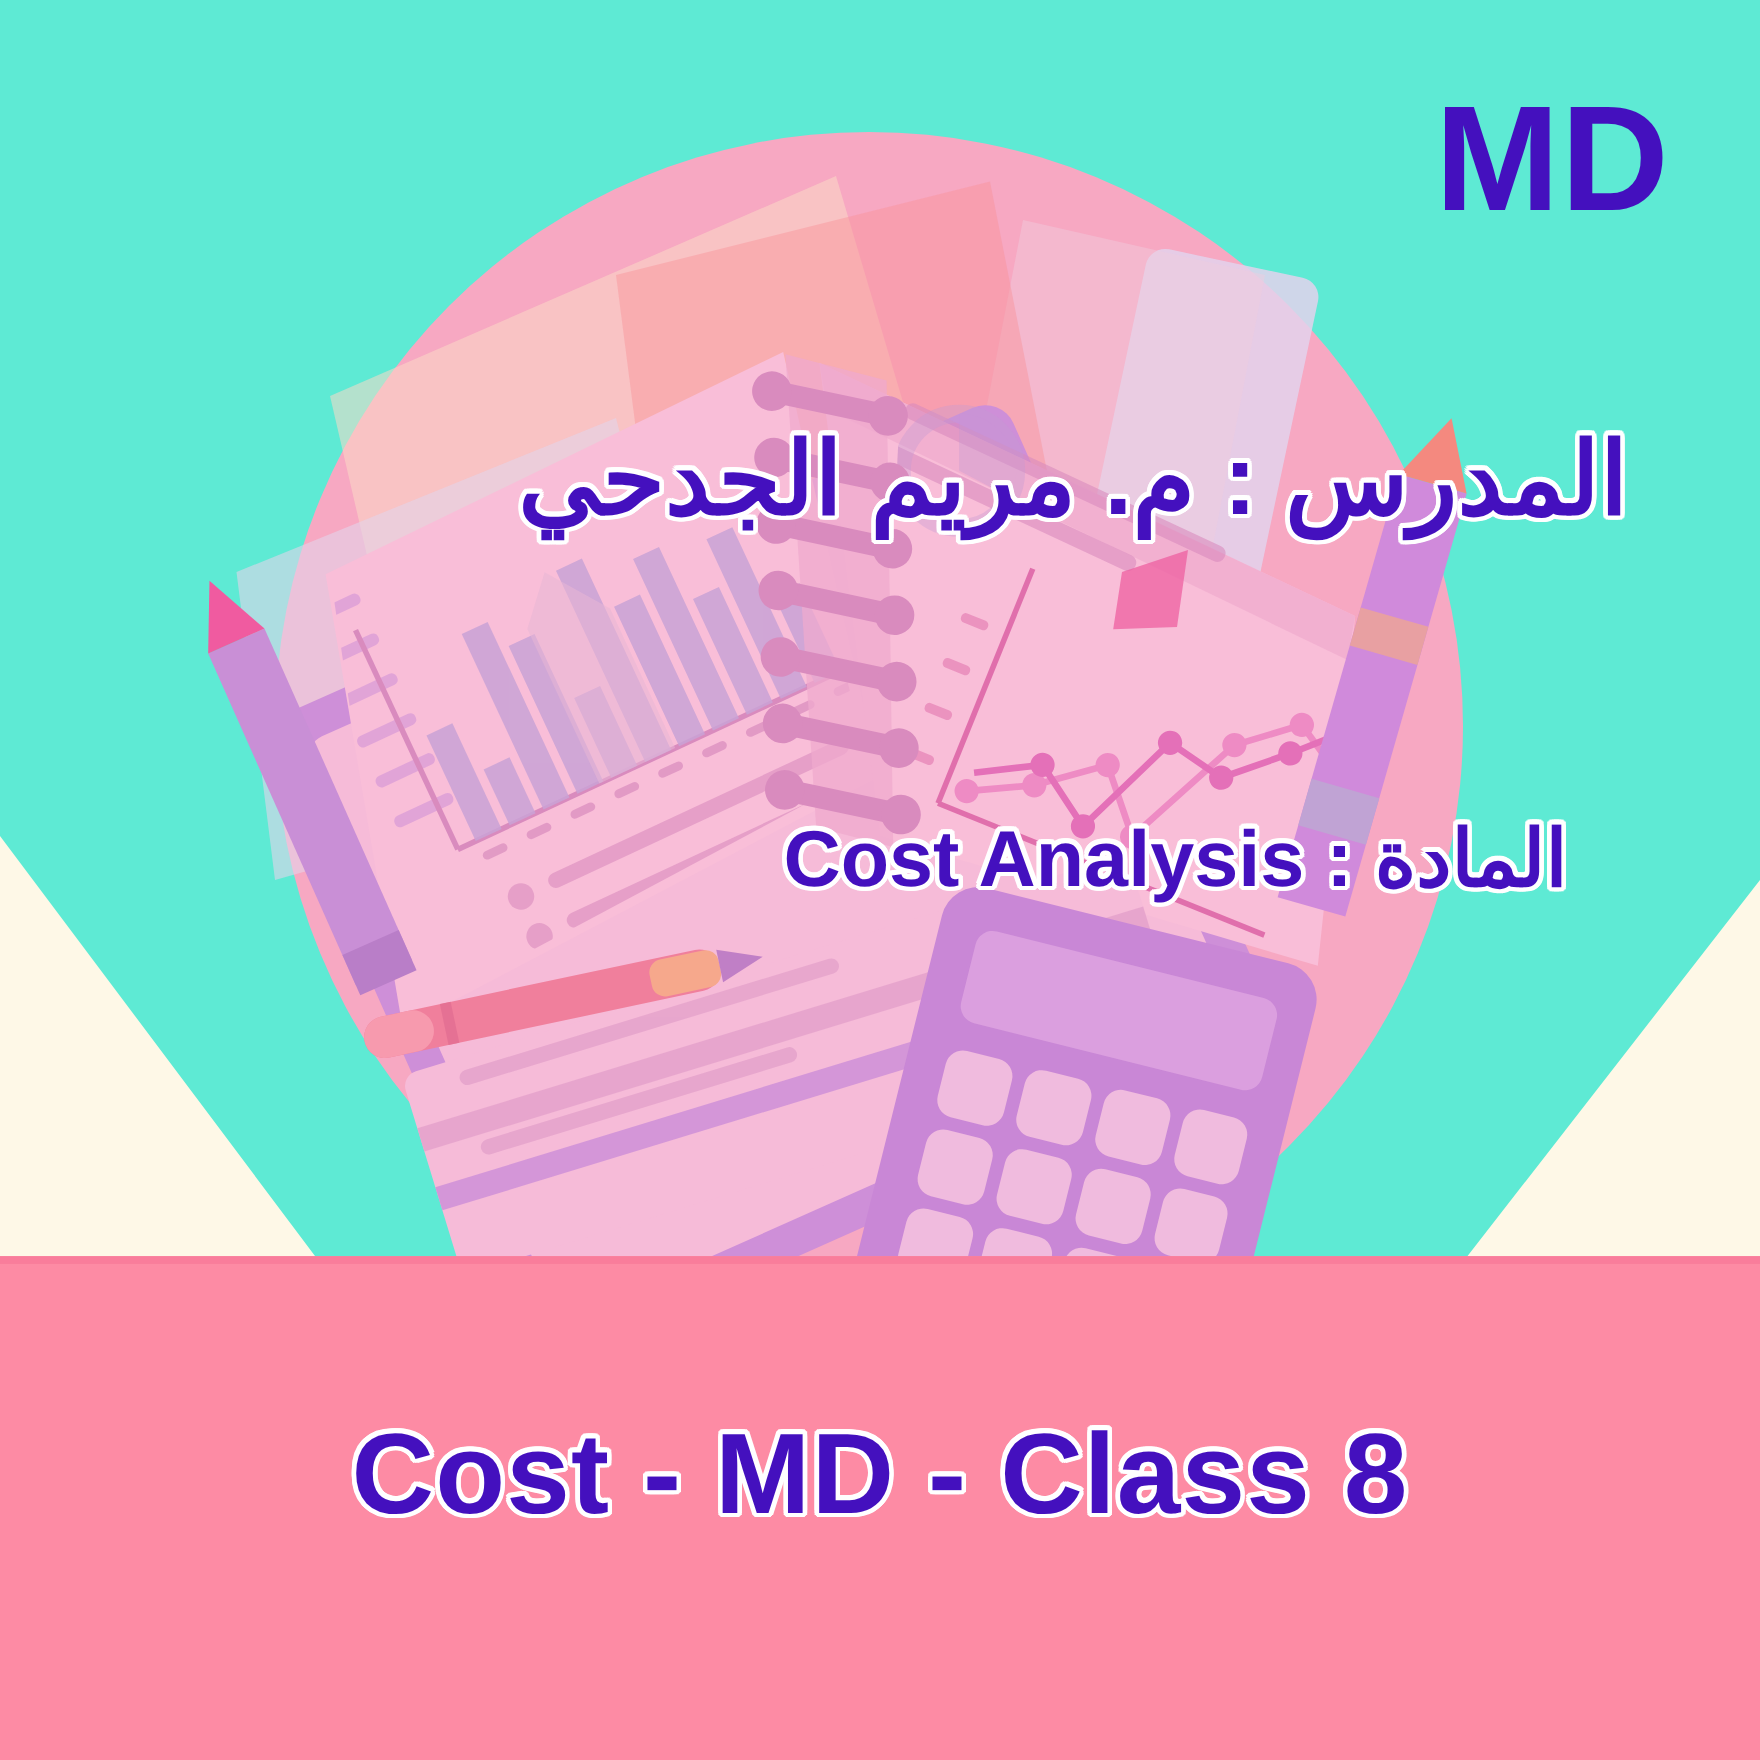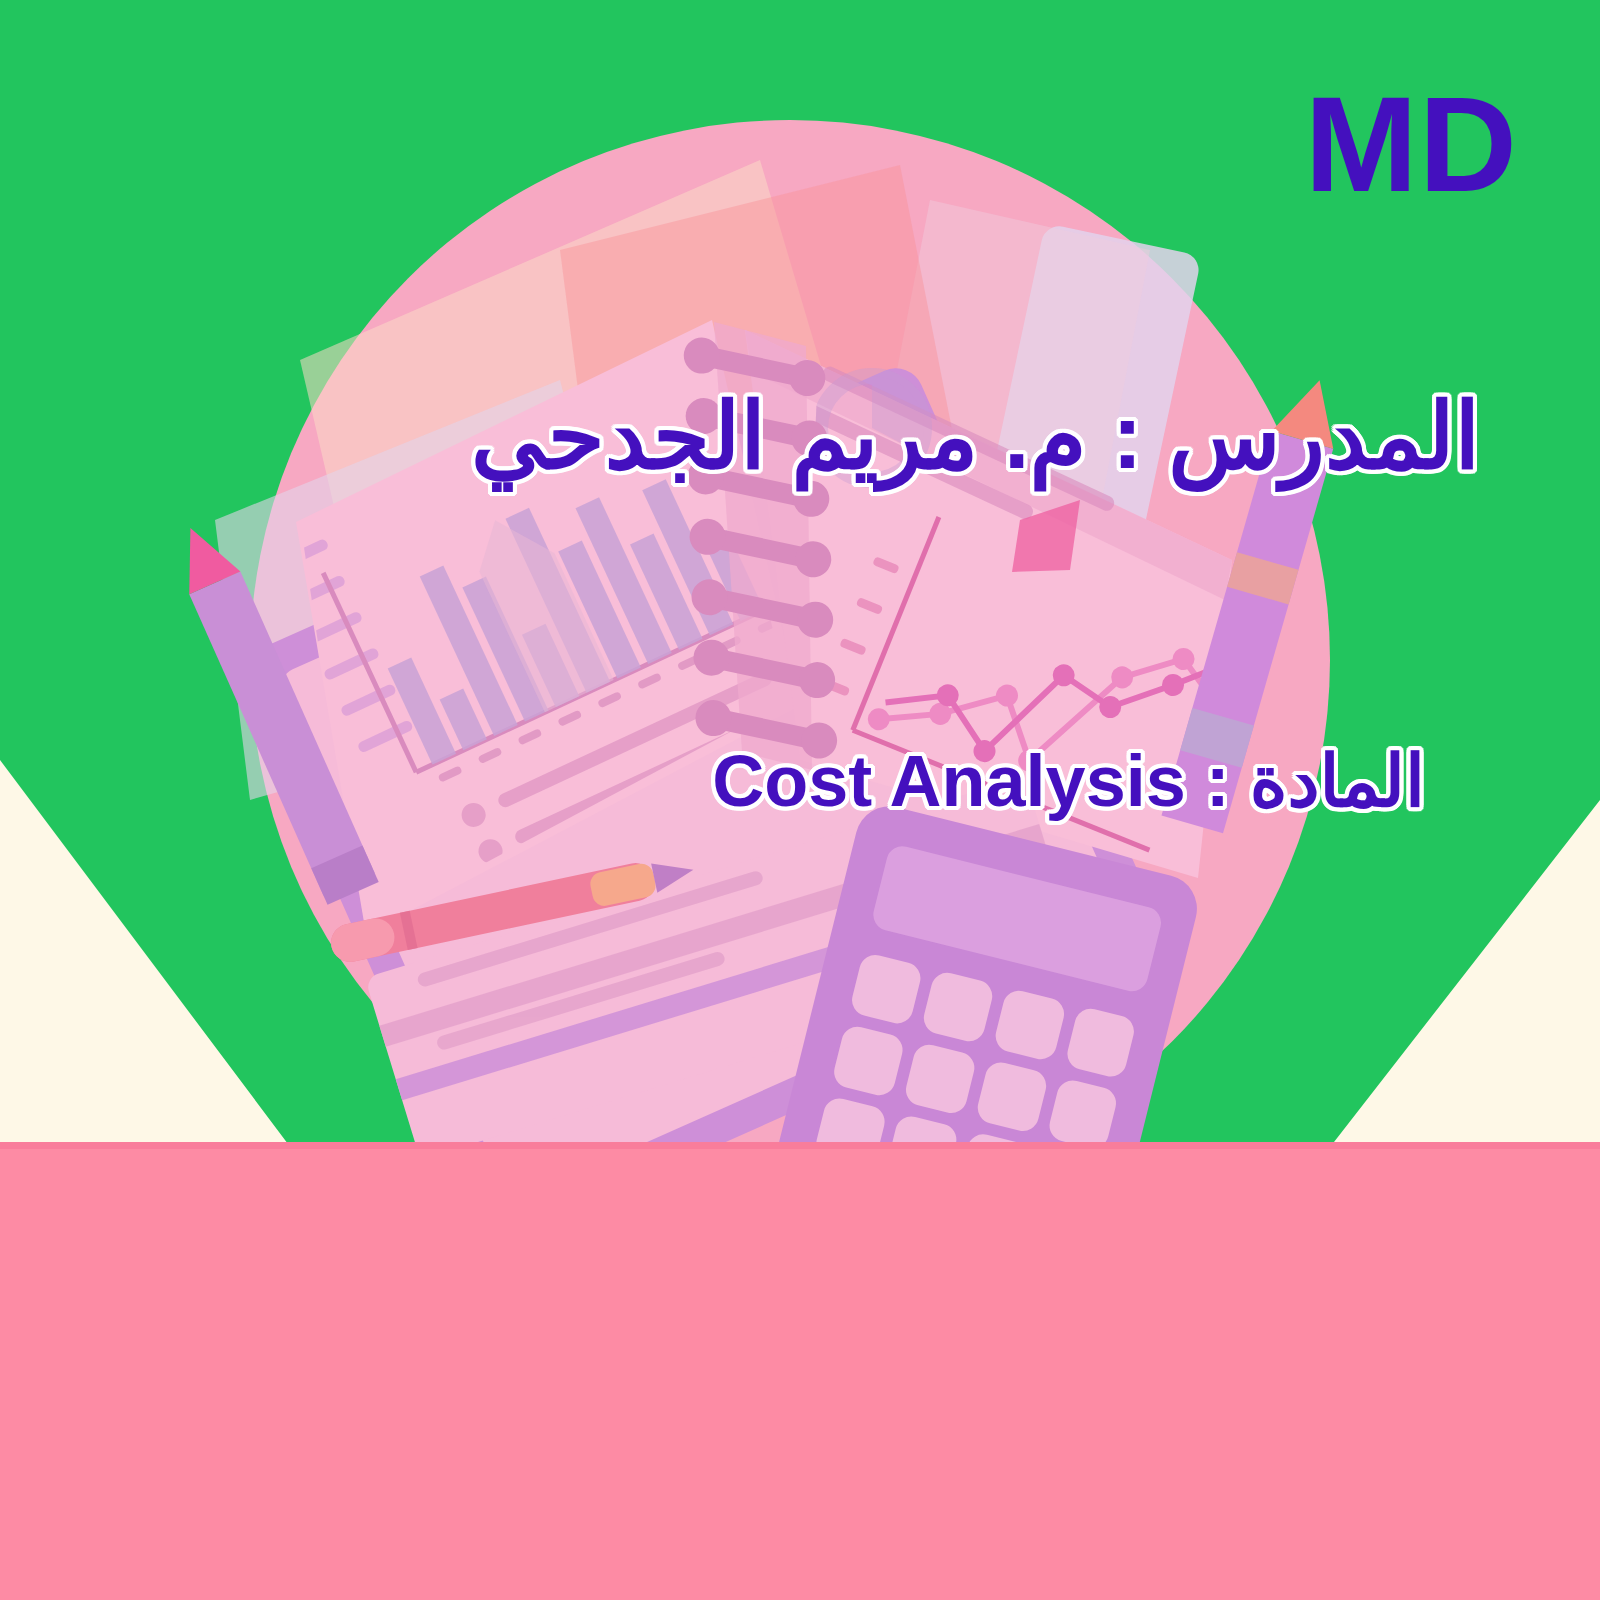--- a/index.html
+++ b/index.html
@@ -5,21 +5,21 @@
   html, body {
     margin: 0;
     padding: 0;
     background: #ffffff;
   }
   #card {
     position: relative;
     width: 1600px;
     height: 1600px;
     overflow: hidden;
-    background: #22c55e;
+    background: #5eead4;
     font-family: "Liberation Sans", sans-serif;
   }
 
   
   #art {
     position: absolute;
     inset: 0;
     width: 1600px;
     height: 1600px;
   }
@@ -339,14 +339,15 @@
 
   <div class="band"></div>
   <div class="band-topline"></div>
 
   <div class="tx" id="badge-md">MD</div>
 
   <div class="tx outlined rtl-wrap" id="line-teacher">المدرس : م. مريم الجدحي</div>
 
   <div class="tx outlined rtl-wrap" id="line-subject">المادة : Cost Analysis</div>
 
+  <div class="tx outlined" id="line-footer">Cost - MD - Class 8</div>
 
 </div>
 
 </body></html>

